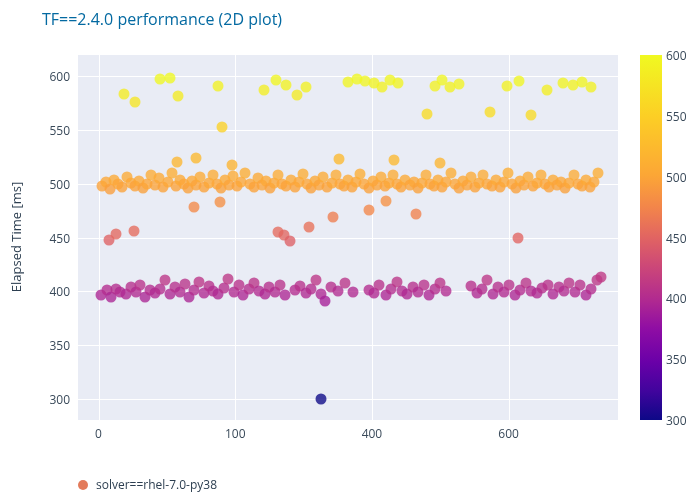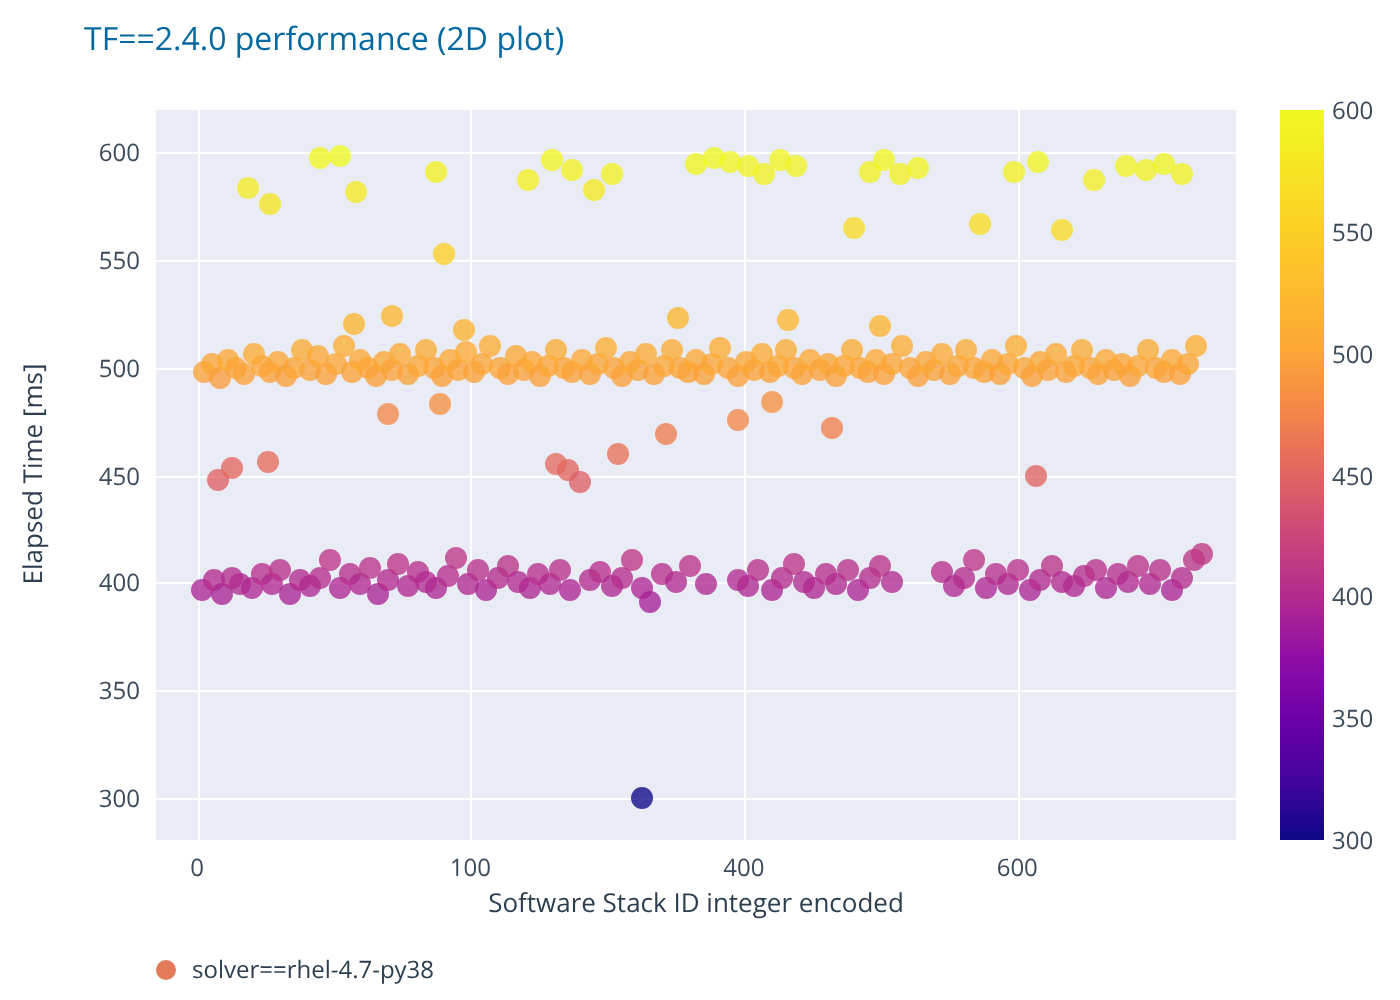--- a/index.html
+++ b/index.html
@@ -402,28 +402,27 @@
       <div class="datapoint" style="left: 429.266px; top: 31.1324px; background: rgb(242, 241, 34);"></div>
       <div class="datapoint" style="left: 440.886px; top: 25.7647px; background: rgb(241, 246, 33);"></div>
       <div class="datapoint" style="left: 452.506px; top: 60.1176px; background: rgb(248, 219, 36);"></div>
       <div class="datapoint" style="left: 468.911px; top: 35.4265px; background: rgb(243, 238, 34);"></div>
       <div class="datapoint" style="left: 485.316px; top: 27.9118px; background: rgb(241, 244, 33);"></div>
       <div class="datapoint" style="left: 494.886px; top: 30.0588px; background: rgb(242, 242, 34);"></div>
       <div class="datapoint" style="left: 503.772px; top: 26.8382px; background: rgb(241, 245, 33);"></div>
       <div class="datapoint" style="left: 513.342px; top: 32.2059px; background: rgb(242, 241, 34);"></div>
     </div>
 
-  <div class="xlabel">Software Stack ID integer encoded</div>
   <div class="ylabel">Elapsed Time [ms]</div>
 
   <div class="colorbar"></div>
 
   <div class="legend">
     <div class="legend-swatch"></div>
-    <span>solver==rhel-4.7-py38</span>
+    <span>solver==rhel-7.0-py38</span>
   </div>
 <div class="cbar-tick" style="top: 420px;">300</div>
     <div class="cbar-tick" style="top: 359.167px;">350</div>
     <div class="cbar-tick" style="top: 298.333px;">400</div>
     <div class="cbar-tick" style="top: 237.5px;">450</div>
     <div class="cbar-tick" style="top: 176.667px;">500</div>
     <div class="cbar-tick" style="top: 115.833px;">550</div>
     <div class="cbar-tick" style="top: 55px;">600</div>
   </div>
 

